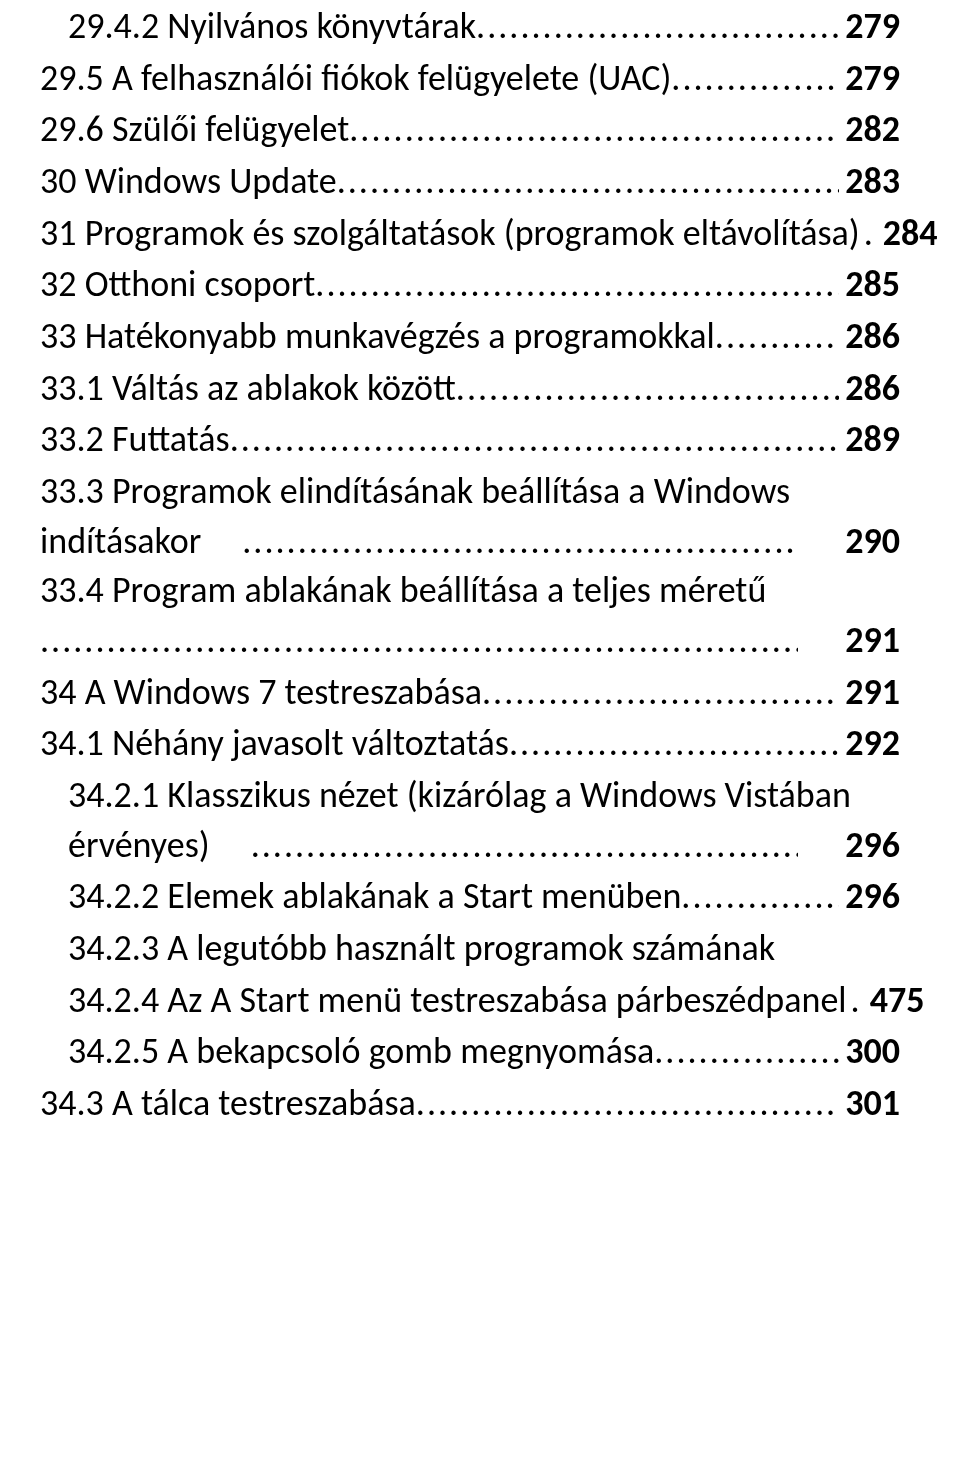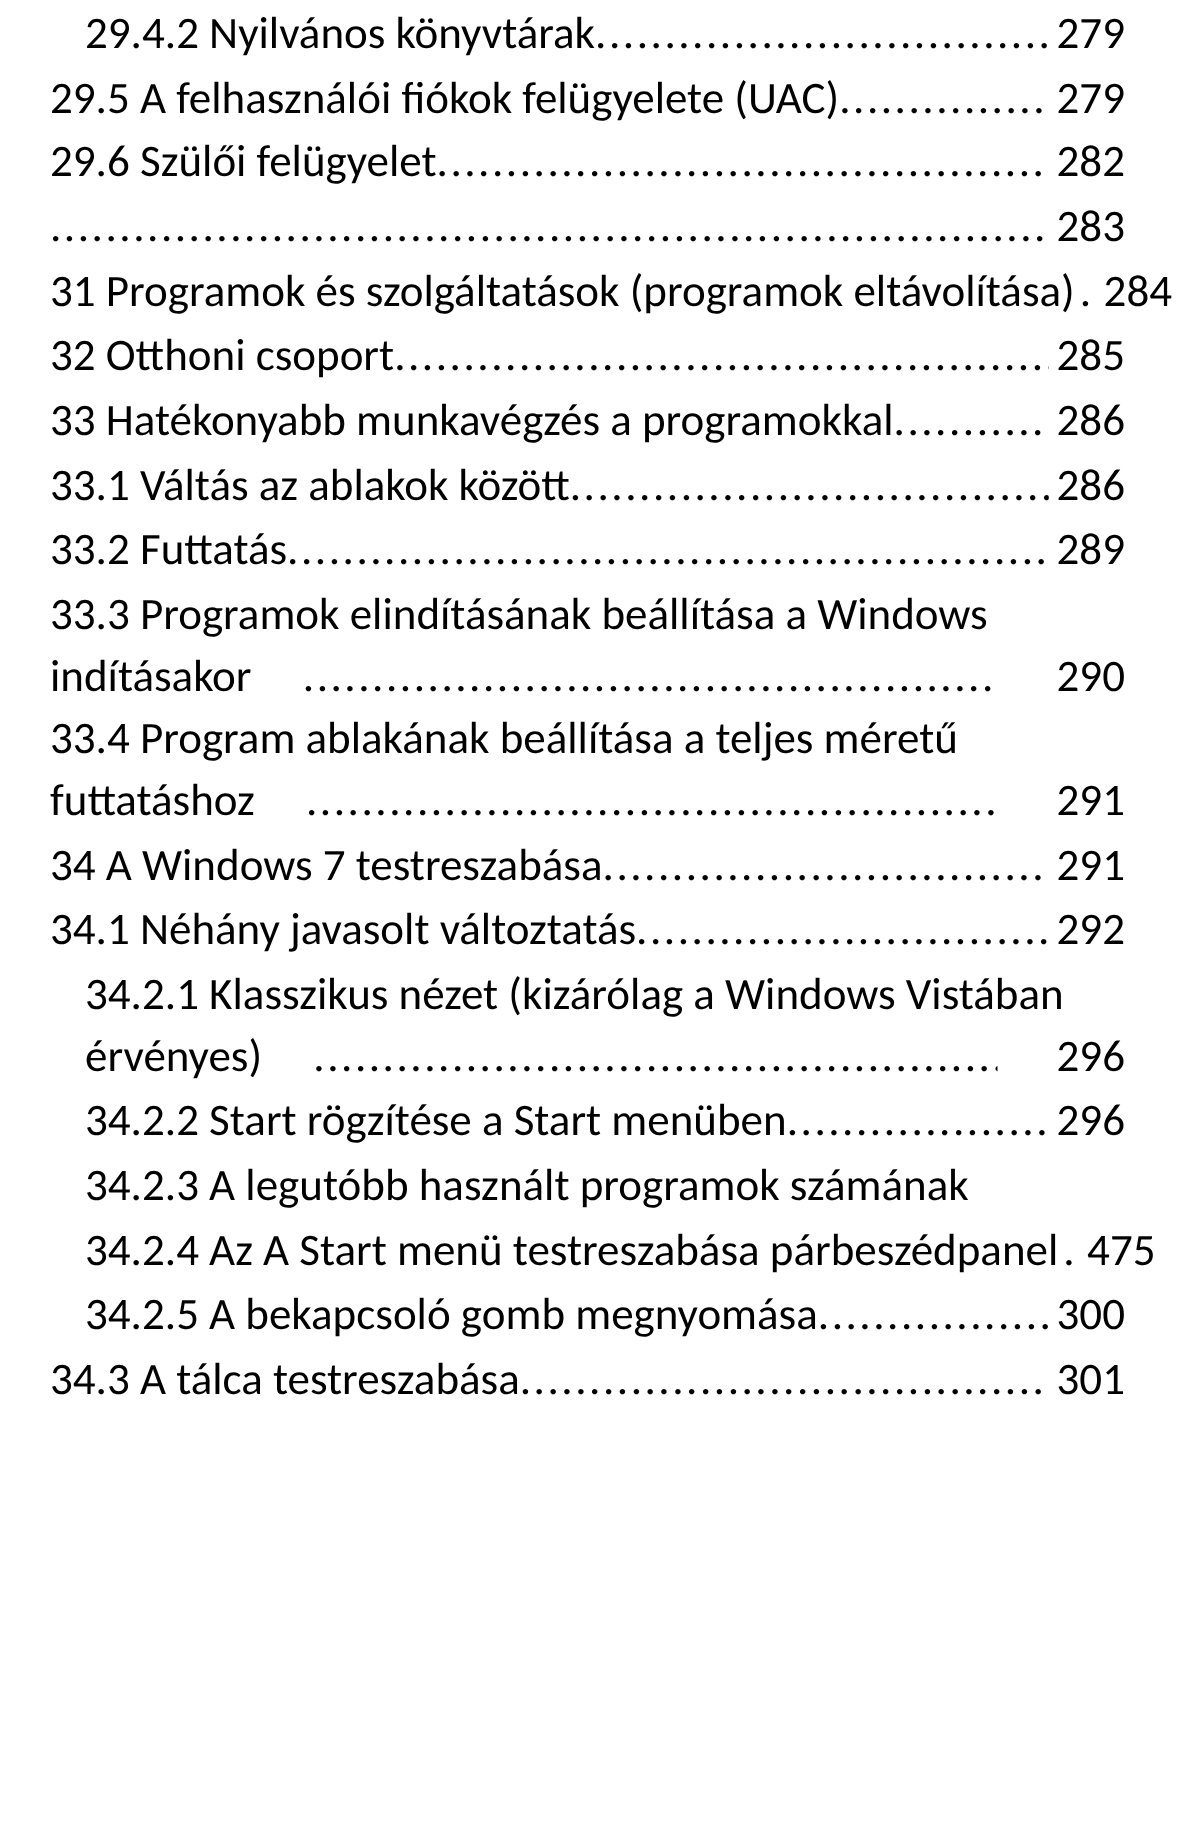--- a/index.html
+++ b/index.html
@@ -39,20 +39,21 @@
     overflow: hidden;
     white-space: nowrap;
     letter-spacing: 2px;
   }
   .toc-dots::before {
     content: "...................................................................................................................................................................";
   }
   .toc-page {
     flex: 0 0 auto;
     padding-left: 6px;
+    font-weight: bold;
   }
   .indent-0 { padding-left: 0px; }
   .indent-1 { padding-left: 28px; }
   .nodots .toc-dots::before { content: ""; }
   .sep {
     flex: 0 0 auto;
     padding: 0 4px;
   }
 </style>
 </head>
@@ -75,20 +76,21 @@
     </div>
     <div class="toc-wrap indent-0">
       <div class="toc-entry">
         <span class="toc-text">29.6 Szülői felügyelet</span>
         <span class="toc-dots"></span>
         <span class="toc-page">282</span>
       </div>
     </div>
     <div class="toc-wrap indent-0">
       <div class="toc-entry">
+        <span class="toc-text">30 Windows Update</span>
         <span class="toc-dots"></span>
         <span class="toc-page">283</span>
       </div>
     </div>
     <div class="toc-wrap indent-0">
       <div class="toc-entry nodots">
         <span class="toc-text">31 Programok és szolgáltatások (programok eltávolítása)</span>
         <span class="sep">. </span>
         <span class="toc-dots" style="flex: 0 1 auto;"></span>
         <span class="toc-page">284</span>
@@ -126,21 +128,20 @@
       <div class="toc-text">33.3 Programok elindításának beállítása a Windows</div>
       <div class="toc-tail">
         <span class="toc-text">indításakor</span>
         <span class="toc-dots"></span>
         <span class="toc-page">290</span>
       </div>
     </div>
     <div class="toc-wrap indent-0">
       <div class="toc-text">33.4 Program ablakának beállítása a teljes méretű</div>
       <div class="toc-tail">
-        <span class="toc-text">futtatáshoz</span>
         <span class="toc-dots"></span>
         <span class="toc-page">291</span>
       </div>
     </div>
     <div class="toc-wrap indent-0">
       <div class="toc-entry">
         <span class="toc-text">34 A Windows 7 testreszabása</span>
         <span class="toc-dots"></span>
         <span class="toc-page">291</span>
       </div>
@@ -155,21 +156,21 @@
     <div class="toc-wrap indent-1">
       <div class="toc-text">34.2.1 Klasszikus nézet (kizárólag a Windows Vistában</div>
       <div class="toc-tail">
         <span class="toc-text">érvényes)</span>
         <span class="toc-dots"></span>
         <span class="toc-page">296</span>
       </div>
     </div>
     <div class="toc-wrap indent-1">
       <div class="toc-entry">
-        <span class="toc-text">34.2.2 Start rögzítése a Start menüben</span>
+        <span class="toc-text">34.2.2 Elemek ablakának a Start menüben</span>
         <span class="toc-dots"></span>
         <span class="toc-page">296</span>
       </div>
     </div>
     <div class="toc-wrap indent-1">
       <div class="toc-text">34.2.3 A legutóbb használt programok számának</div>
     </div>
     <div class="toc-wrap indent-1">
       <div class="toc-entry nodots">
         <span class="toc-text">34.2.4 Az A Start menü testreszabása párbeszédpanel</span>

